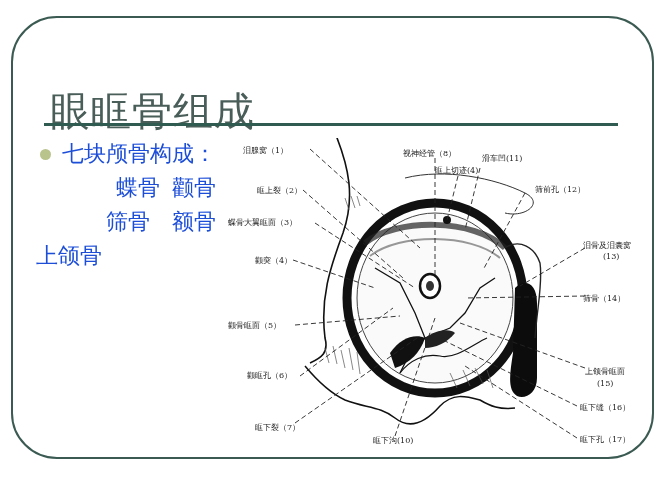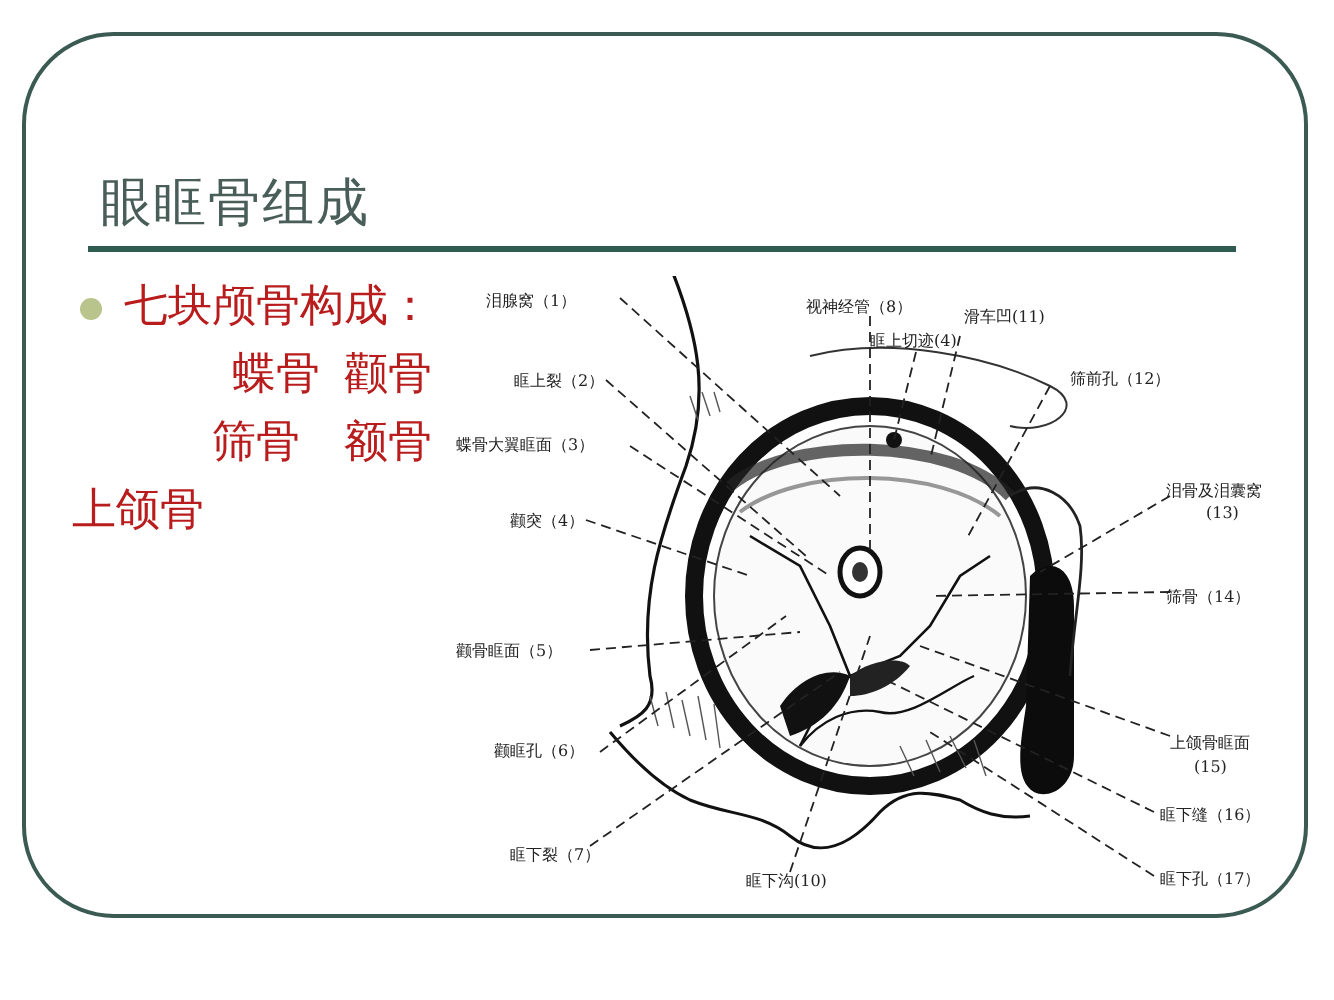--- a/index.html
+++ b/index.html
@@ -1,23 +1,23 @@
 <!DOCTYPE html>
 <html><head>
 <meta charset="utf-8">
 <style>
   html, body { margin: 0; padding: 0; background: #ffffff; }
   body { width: 667px; height: 500px; position: relative; overflow: hidden;
          font-family: "DejaVu Serif", "Liberation Serif", serif; }
   .frame { position: absolute; left: 11px; top: 16px; width: 643px; height: 443px;
            border: 2px solid #3a5a52; border-radius: 46px; box-sizing: border-box; background: #fff; }
-  .title { position: absolute; left: 50px; top: 84px; font-size: 26px; color: #4a5e59;
+  .title { position: absolute; left: 50px; top: 84px; font-size: 40px; color: #4a5e59;
            letter-spacing: 1px; font-family: "DejaVu Sans", sans-serif; font-weight: 300; }
   .title-rule { position: absolute; left: 44px; top: 123px; width: 574px; height: 3px; background: #2f5b50; }
-  .content { position: absolute; left: 36px; top: 137px; font-size: 22px; color: #b91c1c; line-height: 34px;
+  .content { position: absolute; left: 36px; top: 137px; font-size: 22px; color: #1d4ed8; line-height: 34px;
              font-family: "DejaVu Sans", sans-serif; }
   .bullet-row { position: relative; padding-left: 26px; }
   .bullet { position: absolute; left: 4px; top: 12px; width: 11px; height: 11px; border-radius: 50%; background: #b9c38c; }
   .sub { padding-left: 26px; text-align: right; }
   .sub span + span { margin-left: 12px; }
   .plain { padding-left: 0; }
   .figure { position: absolute; left: 225px; top: 138px; width: 420px; height: 315px; }
   .figure svg { position: absolute; left: 0; top: 0; }
   .lbl { position: absolute; font-size: 8px; color: #222; white-space: nowrap; font-family: "DejaVu Serif", serif; }
 </style>

